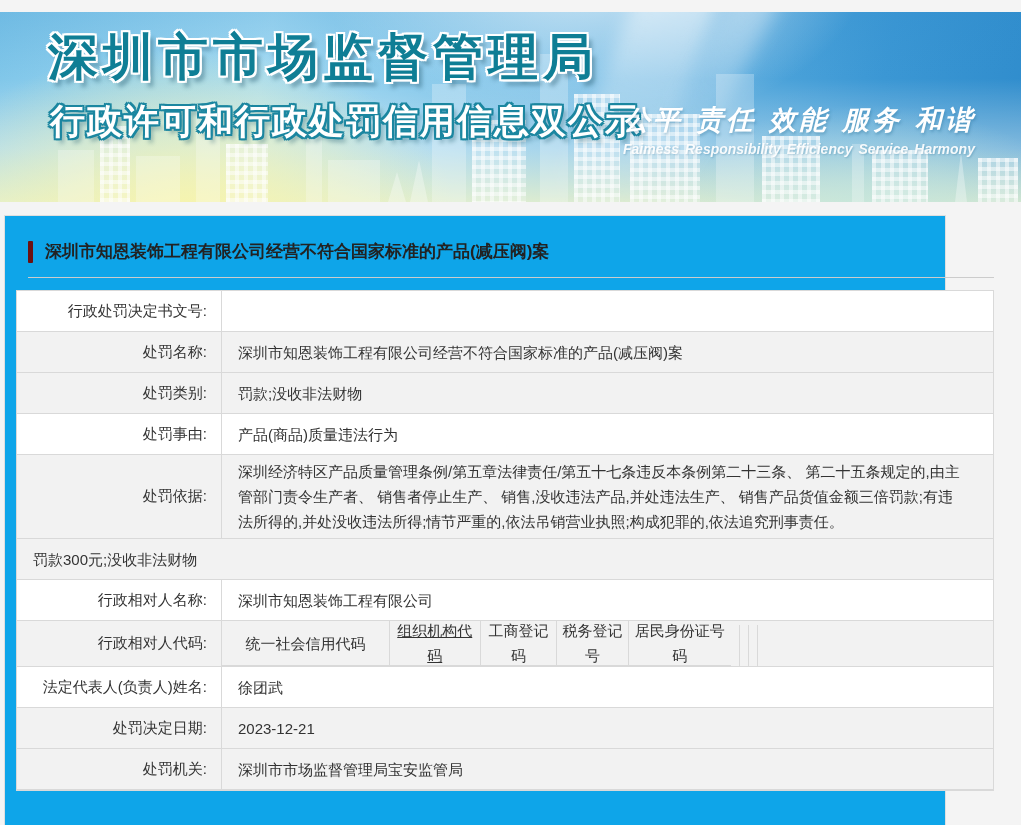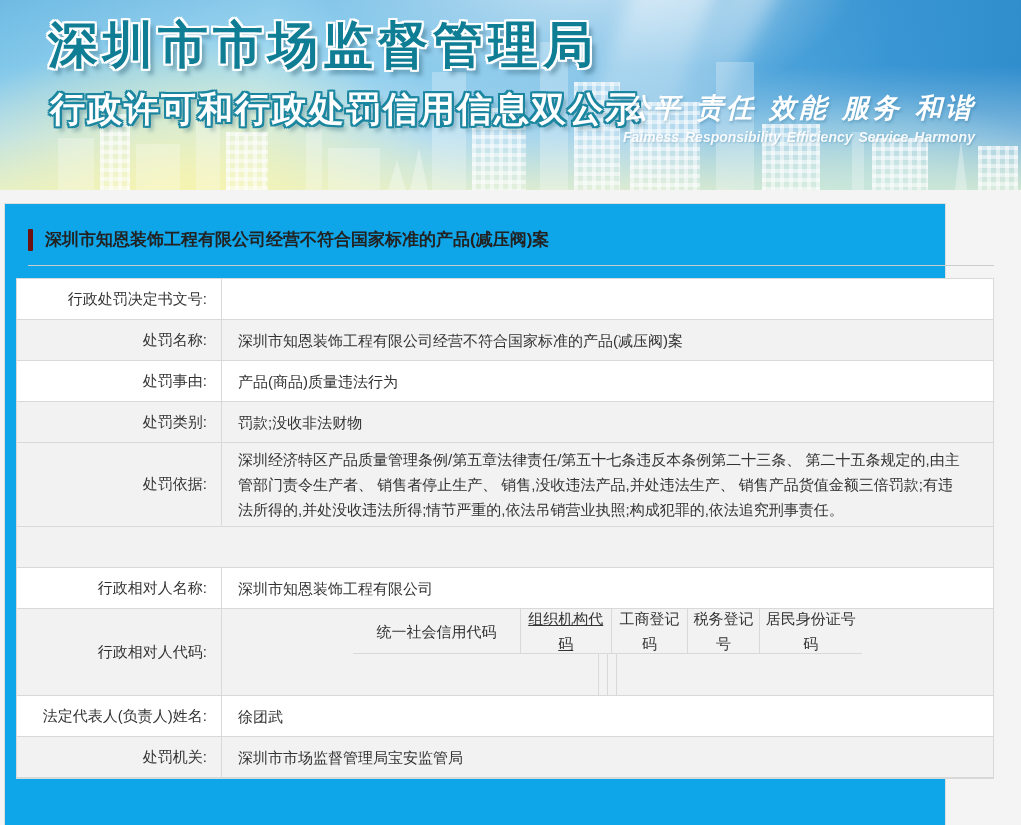--- a/index.html
+++ b/index.html
@@ -14,20 +14,21 @@
   .banner {
     position: relative;
     width: 1021px; height: 190px;
     overflow: hidden;
     background:
       radial-gradient(ellipse 420px 260px at 18% 108%, rgba(248,244,170,0.95), rgba(248,244,170,0) 65%),
       radial-gradient(ellipse 360px 200px at 85% 112%, rgba(195,230,224,0.85), rgba(195,230,224,0) 60%),
       radial-gradient(ellipse 500px 300px at 58% -25%, rgba(255,255,255,0.75), rgba(255,255,255,0) 55%),
       linear-gradient(180deg, rgba(47,140,204,0.20) 0%, rgba(255,255,255,0) 35%, rgba(255,255,248,0.40) 72%, rgba(240,245,205,0.85) 100%),
       linear-gradient(100deg, #7fc6e9 0%, #a5dbf3 26%, #6ab8e4 55%, #3b97d4 85%, #2f8ccc 100%);
+    margin-top: 12px;
   }
   .beam {
     position: absolute; top: -40px; left: 598px;
     width: 80px; height: 250px;
     background: linear-gradient(rgba(255,255,255,0.55), rgba(255,255,255,0));
     transform: rotate(22deg);
     filter: blur(9px);
   }
   .beam.b2 { left: 680px; width: 46px; opacity: .7; transform: rotate(28deg); }
 
@@ -113,21 +114,21 @@
     width: 205px; flex: 0 0 205px;
     display: flex; align-items: center; justify-content: flex-end;
     text-align: right; padding: 4px 14px 4px 8px;
     border-right: 1px solid #d9d9d9;
   }
   .vcell {
     flex: 1; display: flex; align-items: center;
     padding: 4px 30px 4px 16px; line-height: 25px;
   }
   
-  .vcell.codes-wrap { padding: 0; flex-direction: column; align-items: center; }
+  .vcell.codes-wrap { padding: 0; align-items: flex-end; }
   .codes-row { display: flex; }
   .codes-row.head { height: 45px; border-bottom: 1px solid #d9d9d9; }
   .codes-row.vals { height: 41px; }
   .ccell {
     display: flex; align-items: center; justify-content: center;
     text-align: center; padding: 2px 4px;
   }
   .ccell + .ccell { border-left: 1px solid #d9d9d9; }
   .c0 { width: 32.8%; } .c1 { width: 17.8%; text-decoration: underline; } .c2 { width: 15.1%; }
   .c3 { width: 14.0%; } .c4 { flex: 1; }
@@ -195,36 +196,37 @@
 
     <div class="trow">
       <div class="lcell">行政处罚决定书文号:</div>
     </div>
 
     <div class="trow shaded">
       <div class="lcell">处罚名称:</div>
       <div class="vcell">深圳市知恩装饰工程有限公司经营不符合国家标准的产品(减压阀)案</div>
     </div>
 
+    <div class="trow shaded">
+      <div class="lcell">处罚类别:</div>
+      <div class="vcell">罚款;没收非法财物</div>
+    </div>
+
     <div class="trow">
       <div class="lcell">处罚事由:</div>
       <div class="vcell">产品(商品)质量违法行为</div>
     </div>
 
     <div class="trow shaded">
-      <div class="lcell">处罚类别:</div>
-      <div class="vcell">罚款;没收非法财物</div>
-    </div>
-
-    <div class="trow shaded">
       <div class="lcell">处罚依据:</div>
       <div class="vcell">深圳经济特区产品质量管理条例/第五章法律责任/第五十七条违反本条例第二十三条、 第二十五条规定的,由主管部门责令生产者、 销售者停止生产、 销售,没收违法产品,并处违法生产、 销售产品货值金额三倍罚款;有违法所得的,并处没收违法所得;情节严重的,依法吊销营业执照;构成犯罪的,依法追究刑事责任。</div>
     </div>
 
     <div class="trow shaded">
+      <div class="vcell">罚款300元;没收非法财物</div>
     </div>
 
     <div class="trow">
       <div class="lcell">行政相对人名称:</div>
       <div class="vcell">深圳市知恩装饰工程有限公司</div>
     </div>
 
     <div class="trow shaded">
       <div class="lcell">行政相对人代码:</div>
       <div class="vcell codes-wrap">
@@ -242,20 +244,24 @@
           <div class="ccell c4"></div>
         </div>
       </div>
     </div>
 
     <div class="trow">
       <div class="lcell">法定代表人(负责人)姓名:</div>
       <div class="vcell">徐团武</div>
     </div>
 
+    <div class="trow shaded">
+      <div class="lcell">处罚决定日期:</div>
+      <div class="vcell">2023-12-21</div>
+    </div>
 
     <div class="trow shaded">
       <div class="lcell">处罚机关:</div>
       <div class="vcell">深圳市市场监督管理局宝安监管局</div>
     </div>
 
   </div>
 </div>
 
 </body></html>

